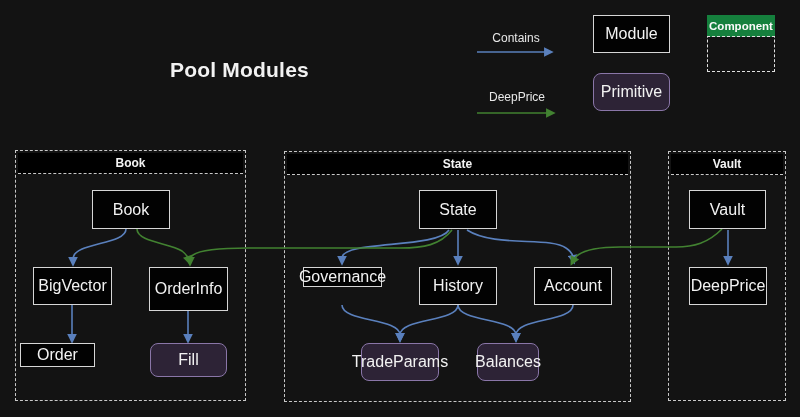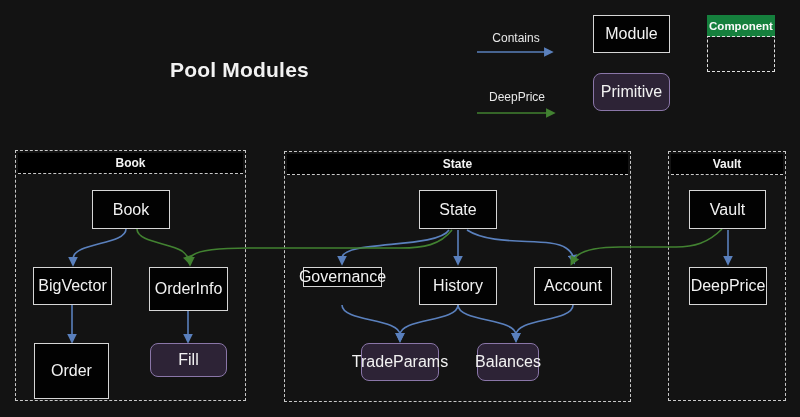--- a/index.html
+++ b/index.html
@@ -105,21 +105,21 @@
 
   <div class="node" style="left:92px;top:190px;width:78px;height:39px">
     <span>Book</span>
   </div>
   <div class="node" style="left:33px;top:267px;width:79px;height:38px">
     <span>BigVector</span>
   </div>
   <div class="node" style="left:149px;top:267px;width:79px;height:44px">
     <span>OrderInfo</span>
   </div>
-  <div class="node" style="left:34px;top:343px;width:75px;height:56px">
+  <div class="node" style="left:20px;top:343px;width:75px;height:24px">
     <span>Order</span>
   </div>
   <div class="node primitive" style="left:150px;top:343px;width:77px;height:34px">
     <span>Fill</span>
   </div>
 
   <div class="node" style="left:419px;top:190px;width:78px;height:39px">
     <span>State</span>
   </div>
   <div class="node" style="left:303px;top:267px;width:79px;height:20px">

